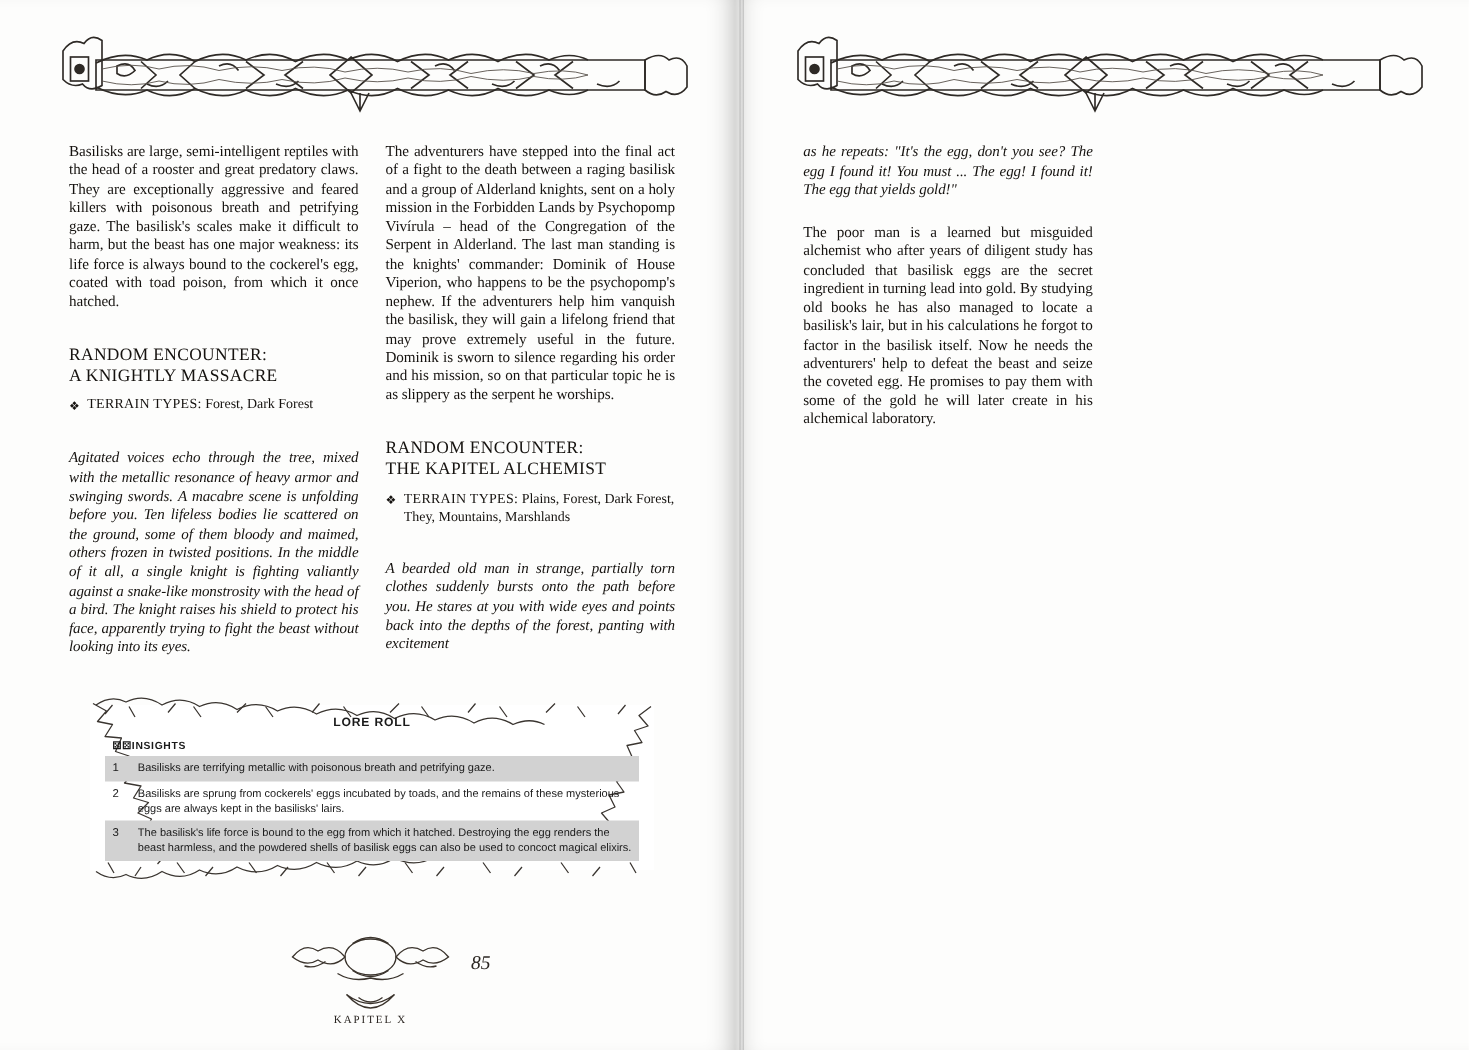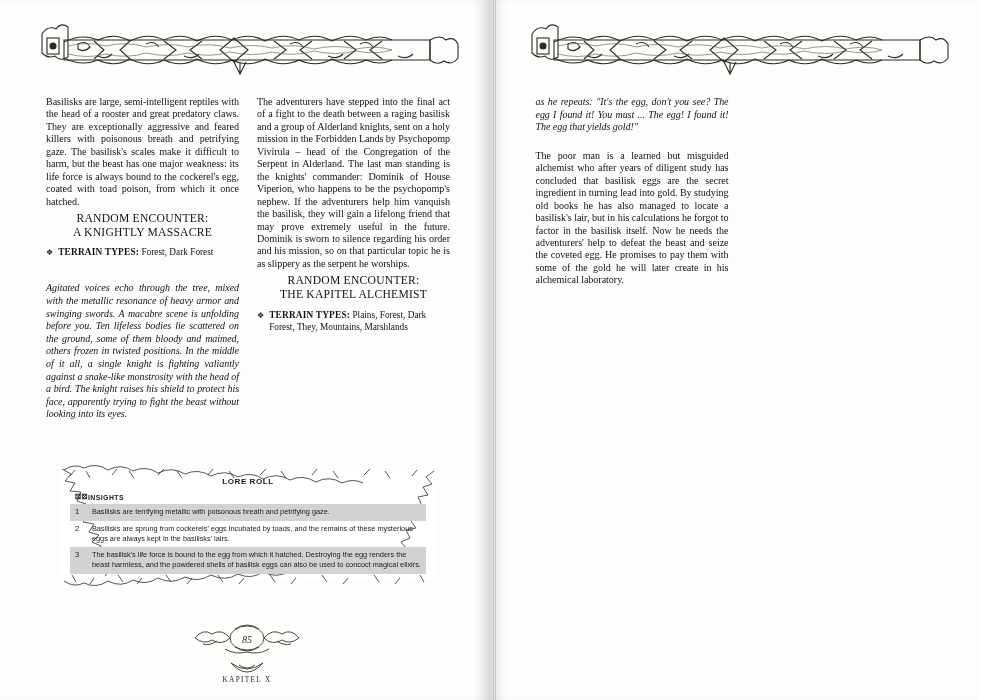--- a/index.html
+++ b/index.html
@@ -56,38 +56,38 @@
     hyphens: auto;
     color: #15120f;
     letter-spacing: -0.05px;
   }
   p.body.it {
     font-style: italic;
     font-size: 10.0px;
     line-height: 12.6px;
   }
   h2.enc {
-    margin: 4px 0 7px 0;
-    text-align: center;
+    margin: 22px 0 7px 0;
+    text-align: left;
     font-size: 11.6px;
     font-weight: 400;
     letter-spacing: 0.25px;
     line-height: 13.6px;
     color: #15120f;
   }
   .terrain {
     display: flex;
     gap: 5px;
     font-size: 9.3px;
     line-height: 12.1px;
     color: #15120f;
     margin-bottom: 12px;
   }
   .terrain .glyph { flex: 0 0 auto; font-size: 8px; padding-top: 1px; }
-  .terrain .tlabel { font-variant: small-caps; font-weight: 700; letter-spacing: .2px; }
+  .terrain .tlabel { font-variant: small-caps; font-weight: 400; letter-spacing: .2px; }
   .spacer-sm { height: 11px; }
   .spacer-md { height: 16px; }
 
   
   .torn {
     position: absolute;
     background: #ffffff;
   }
   .torn .tornsvg {
     position: absolute; inset: -10px;
@@ -139,22 +139,22 @@
     bottom: 16px;
     width: 160px;
     text-align: center;
     color: #2b2622;
   }
   .footer.left  { left: 167px; }
   .footer svg { display: block; margin: 0 auto; }
   .foot-num {
     position: absolute;
     top: 13px; left: 0; width: 100%;
-    text-align: center;
-    font-size: 10px;
+    text-align: right;
+    font-size: 13px;
     font-family: "Liberation Serif", serif;
     color: #2b2622;
     font-style: italic;
   }
   .foot-label {
     font-size: 7.3px;
     letter-spacing: 1.3px;
     margin-top: -8px;
     font-variant: small-caps;
     color: #2b2622;
@@ -226,20 +226,21 @@
         </h2>
 
         <div class="terrain">
           <span class="glyph">❖</span>
           <span><span class="tlabel">TERRAIN TYPES:</span>
           <span>Plains, Forest, Dark Forest, They, Mountains, Marshlands</span></span>
         </div>
 
         <div class="spacer-sm"></div>
 
+        <p class="body it">A bearded old man in strange, partially torn clothes suddenly bursts onto the path before you. He stares at you with wide eyes and points back into the depths of the forest, panting with excitement</p>
       </div>
     </div>
 
     <div class="torn" style="top:470px; left:60px; width:376px; height:110px;">
       <svg class="tornsvg" viewBox="0 0 396 130" preserveAspectRatio="none">
         <g fill="none" stroke="#3a3530" stroke-width="0.85" stroke-linejoin="round">
           <path d="M12 9 l9 5 l-6 7 l10 2 l-5 8 l11 1 l-4 9 l9 3 l-7 7 l10 4 l-6 7 l11 2 l-5 8 l10 3 l-7 7 l9 4 l-5 9 l10 2 l-4 8 l9 4 l-6 7"></path>
           <path d="M14 10 q10 -7 20 -2 q12 -6 24 2 q13 -7 25 1 q13 -6 25 2 q14 -7 27 1 q13 -6 26 2 q14 -7 27 1 q13 -6 25 2 q14 -7 27 1 q13 -6 26 2 q13 -7 26 1 q11 -5 21 0"></path>
           <path d="M14 121 q10 7 20 2 q12 6 24 -2 q13 7 25 -1 q13 6 25 -2 q14 7 27 -1 q13 6 26 -2 q14 7 27 -1 q13 6 25 -2 q14 7 27 -1 q13 6 26 -2 q13 7 26 -1 q11 5 21 0"></path>
           <path d="M384 11 l-8 6 l6 7 l-9 3 l5 8 l-10 2 l4 9 l-8 3 l6 8 l-9 4 l5 7 l-10 2 l4 8 l-9 4 l6 7 l-8 4 l5 8 l-9 3"></path>

